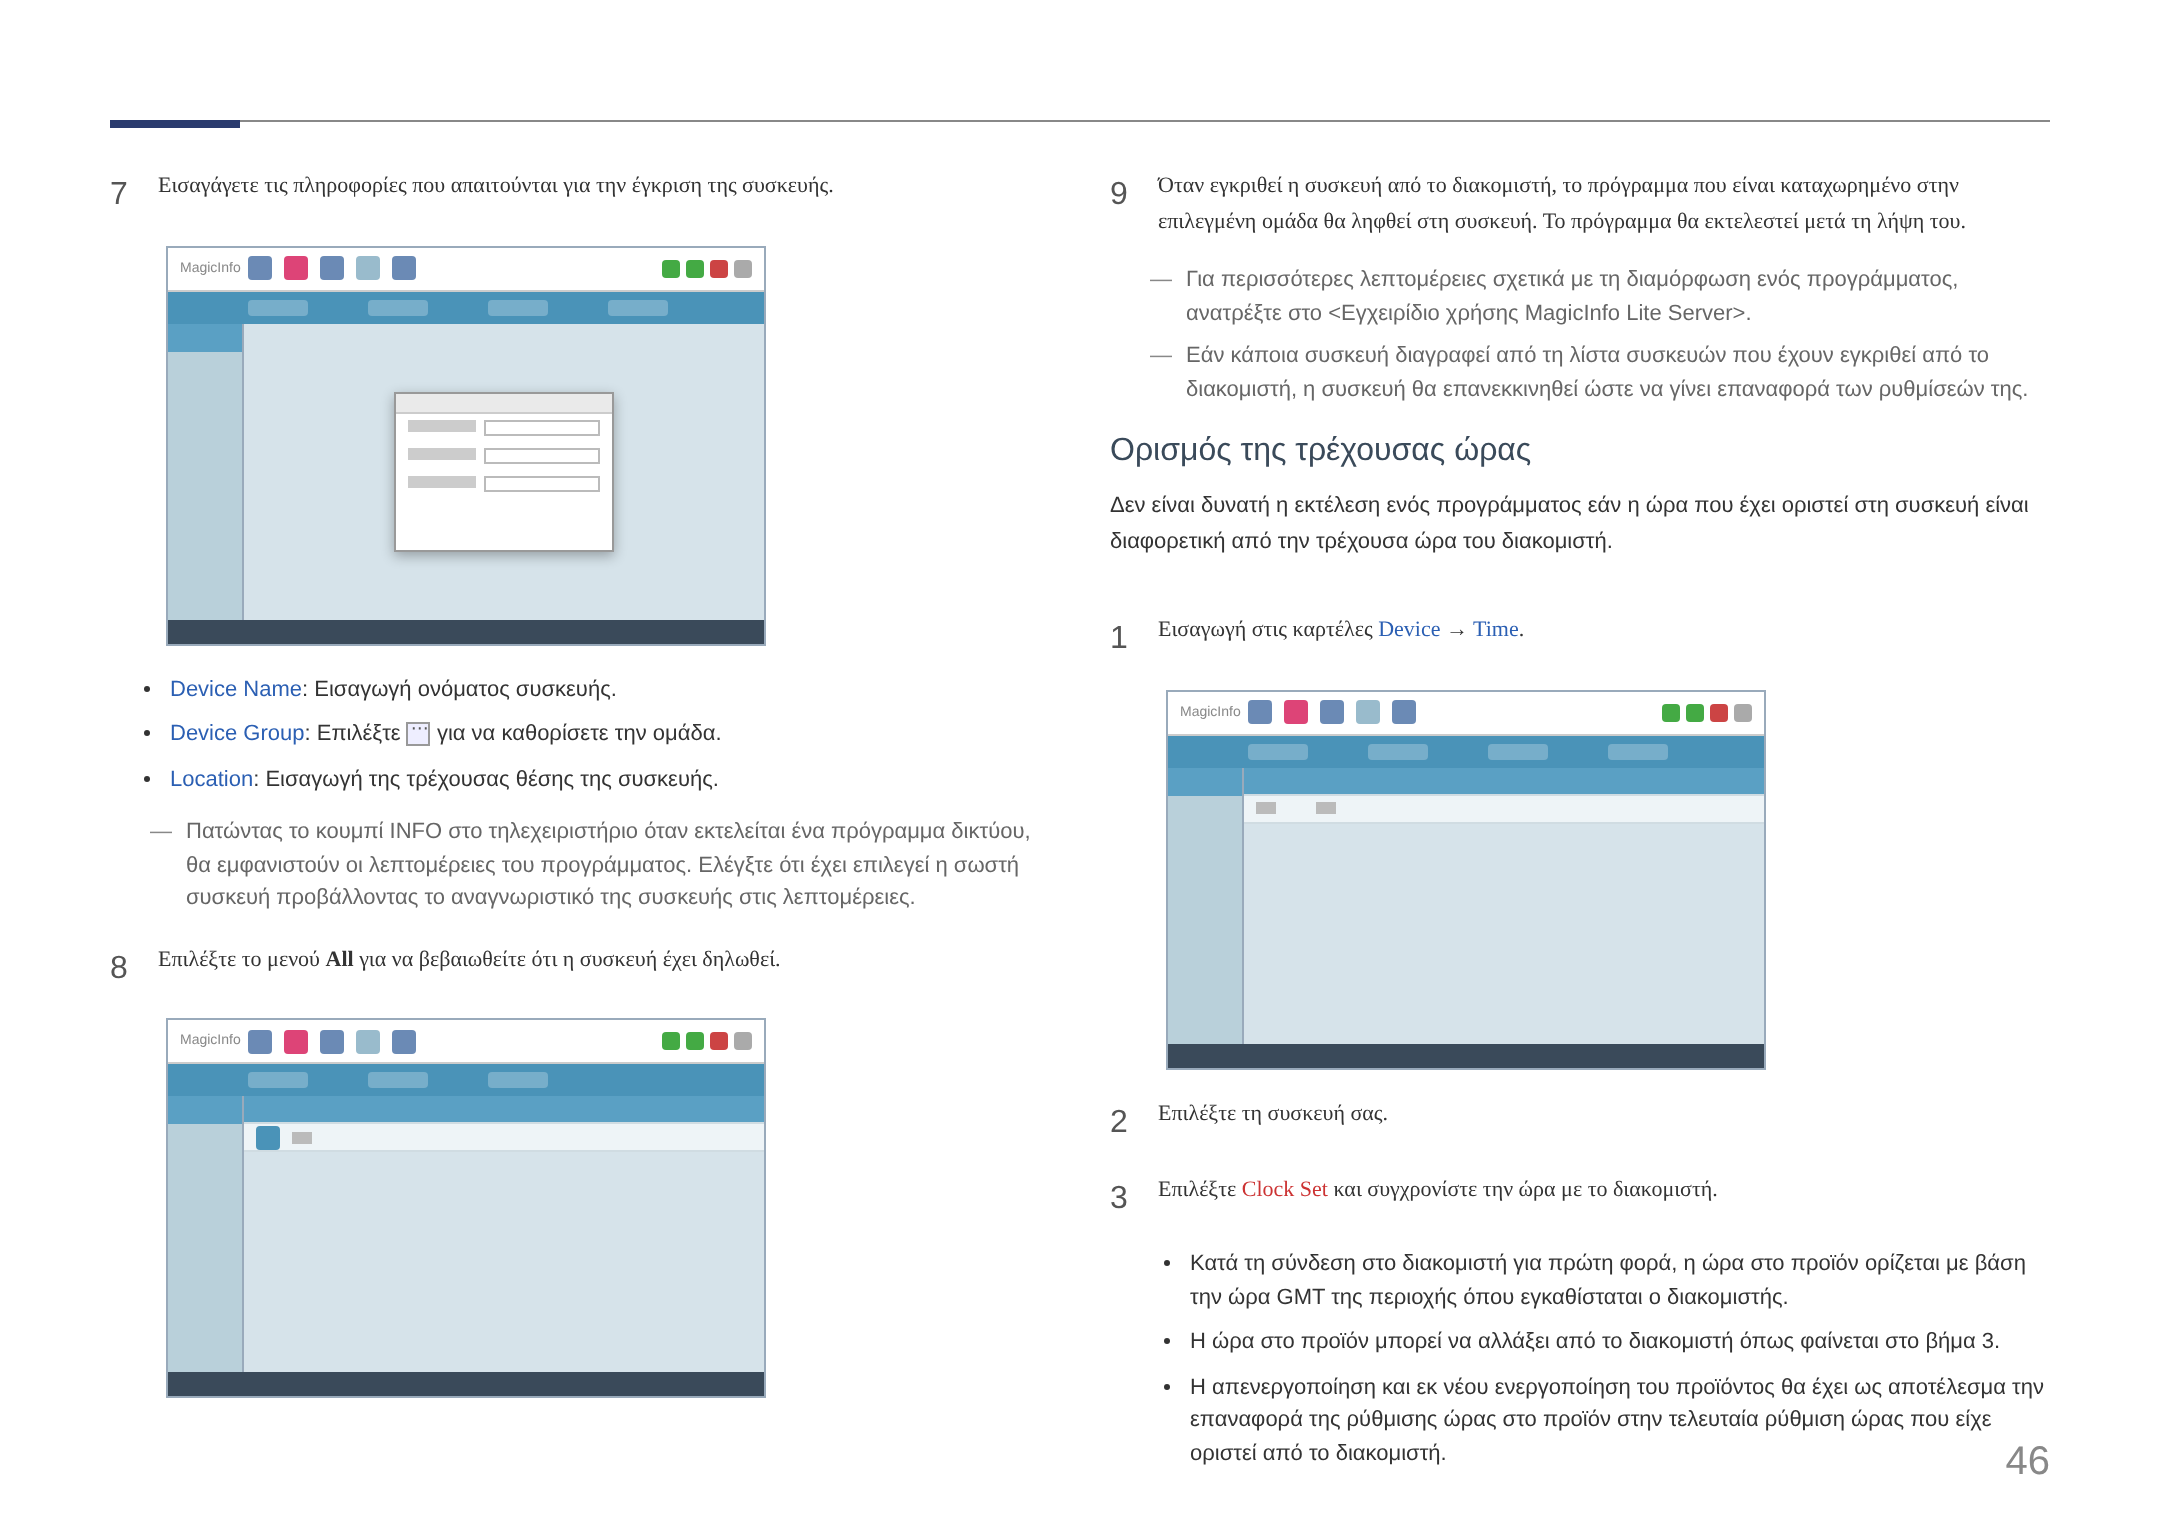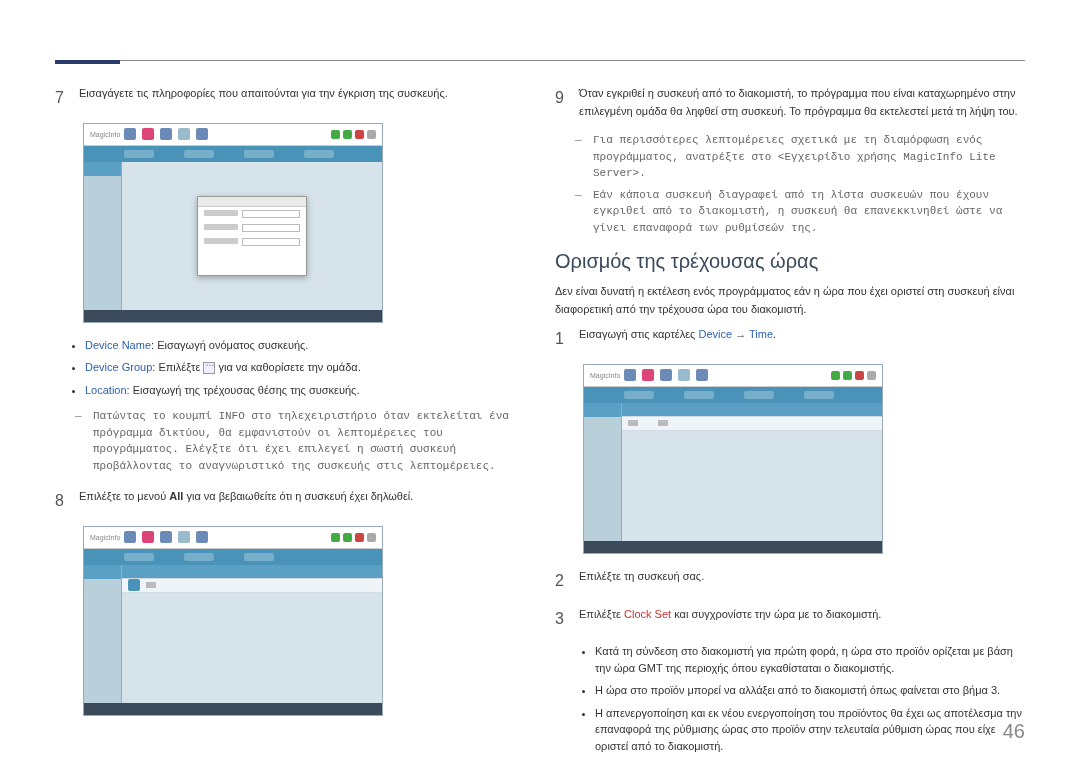--- a/index.html
+++ b/index.html
@@ -43,21 +43,21 @@
     gap: 10px;
     margin-bottom: 12px;
     line-height: 1.6;
   }
   .step-num {
     font-size: 16px;
     color: #555;
     font-weight: normal;
     min-width: 14px;
   }
-  .step-body { flex: 1; }
+  .step-body { flex: 1; font-family: Liberation Serif, serif; }
   .screenshot {
     width: 300px;
     height: 200px;
     background: #c4d6e0;
     margin: 6px 0 14px 28px;
     position: relative;
     border: 1px solid #9ab;
   }
   .screenshot.small { height: 190px; }
   .ss-topbar {
@@ -154,21 +154,21 @@
     display:flex; align-items:center; padding-left:6px;
   }
   .ss-table-row.head { background:#5aa0c4; }
   .ss-table-row .cell { width:10px; height:6px; background:#bbb; margin-right:20px; }
   .bullet-list { margin: 8px 0 10px 30px; }
   .bullet-list li {
     list-style: disc;
     margin-bottom: 6px;
     line-height: 1.5;
   }
-  .dash-list { margin: 6px 0 14px 20px; font-family: Liberation Mono, monospace; }
+  .dash-list { margin: 6px 0 14px 20px; }
   .dash-list li {
     list-style: none;
     position: relative;
     padding-left: 18px;
     margin-bottom: 5px;
     color: #666;
     line-height: 1.5;
   }
   .dash-list li::before {
     content: "―";
@@ -187,28 +187,28 @@
     position: relative;
   }
   .inline-icon::after {
     content: "⋯";
     position: absolute;
     top: -4px; left: 1px;
     font-size: 9px;
     color: #555;
   }
   h3.section-title {
-    font-size: 20px;
+    font-size: 16px;
     font-weight: normal;
     color: #3a4a5a;
     margin: 10px 0 10px 0;
   }
   .para {
     line-height: 1.6;
-    margin-bottom: 8px;
+    margin-bottom: 27px;
   }
   .page-num {
     position: absolute;
     bottom: 20px;
     right: 55px;
     font-size: 20px;
     color: #888;
   }
 </style>
 </head>

